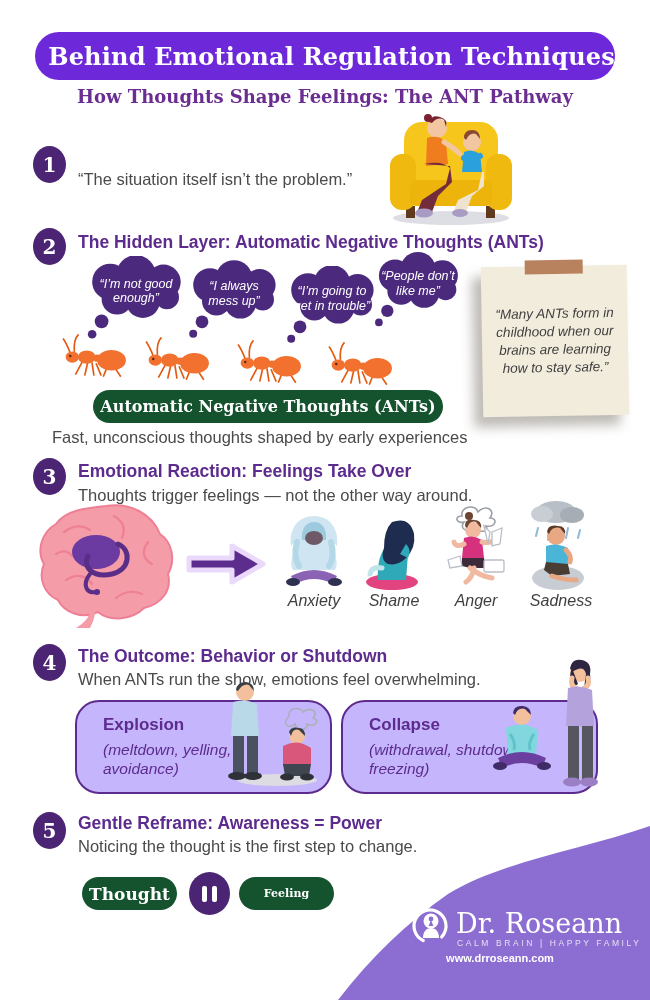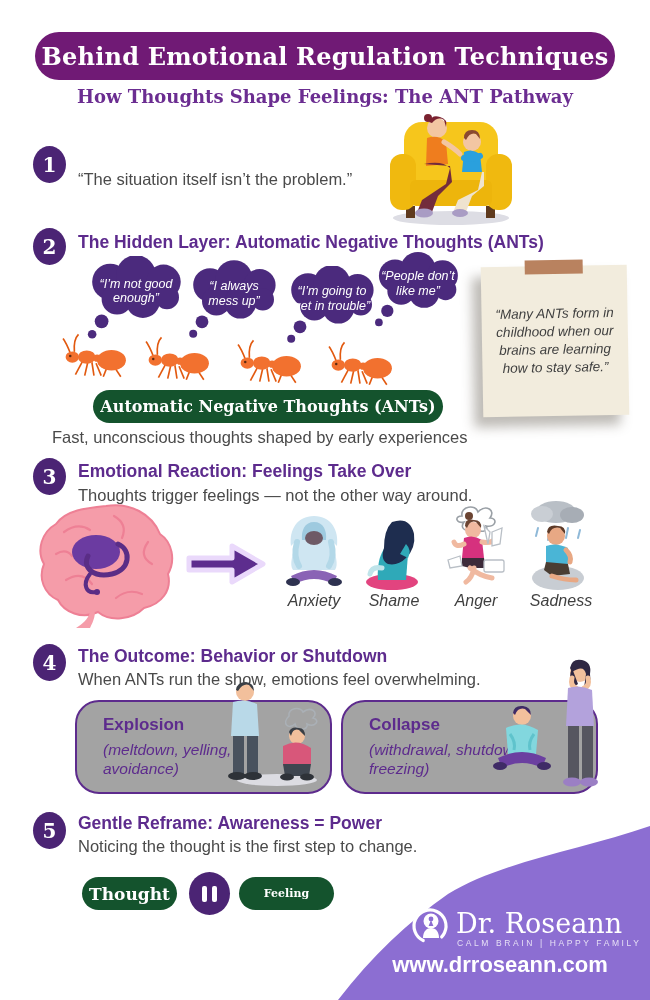--- a/index.html
+++ b/index.html
@@ -1,22 +1,22 @@
 <!DOCTYPE html>
 <html><head>
 <meta charset="utf-8">
 <style>
   html,body{margin:0;padding:0;background:#fff;}
   .canvas{position:relative;width:650px;height:1000px;background:#ffffff;overflow:hidden;
           font-family:"Liberation Sans", sans-serif;color:#4a4a4a;}
   .abs{position:absolute;}
 
   
-  .banner{left:35px;top:32px;width:580px;height:48px;background:#701a75;border-radius:26px;
-          display:flex;align-items:center;justify-content:center;}
+  .banner{left:35px;top:32px;width:580px;height:48px;background:#6d28d9;border-radius:26px;
+          display:flex;align-items:center;justify-content:flex-end;}
   .banner-text{font-family:"DejaVu Serif", serif;font-weight:bold;color:#ffffff;font-size:24px;letter-spacing:.2px;}
   .subtitle{left:0;top:86px;width:650px;text-align:center;font-family:"DejaVu Serif", serif;
             font-weight:bold;color:#6b2d91;font-size:18px;}
 
   
   .stepnum{width:33px;height:37px;border-radius:50%;background:#4b2474;color:#fff;
            font-family:"DejaVu Serif", serif;font-weight:bold;font-size:20px;
            display:flex;align-items:center;justify-content:center;}
   .steptitle{font-weight:bold;color:#5d2b8d;font-size:17.5px;}
   .stepbody{color:#4a4a4a;font-size:16.5px;}
@@ -34,33 +34,33 @@
   .sticky-text{padding:10px 12px;text-align:center;font-style:italic;color:#3f3f3f;font-size:13.5px;line-height:1.35;}
 
   .pill{background:#14532d;border-radius:17px;display:flex;align-items:center;justify-content:center;
         font-family:"DejaVu Serif", serif;font-weight:bold;color:#fff;}
   .ants-pill{left:93px;top:390px;width:350px;height:33px;font-size:16px;}
   .caption{left:52px;top:428px;width:560px;font-size:16.5px;color:#4a4a4a;}
 
   .emo-label{font-style:italic;font-size:16px;color:#3f3f3f;text-align:center;}
 
   
-  .outbox{border:2.5px solid #5d2b8d;border-radius:24px;background:#a3a3a3;}
+  .outbox{border:2.5px solid #5d2b8d;border-radius:24px;background:#c4b5fd;}
   .outtitle{font-weight:bold;color:#5d2b8d;font-size:17px;}
   .outdetail{font-style:italic;color:#5d2b8d;font-size:15.5px;line-height:1.25;}
 
   .pausecircle{left:189px;top:872px;width:41px;height:43px;border-radius:50%;background:#4b2474;
                display:flex;align-items:center;justify-content:center;gap:5px;}
   .pausebar{width:5px;height:16px;background:#fff;border-radius:2px;}
 
   
   .footer-blob{left:0;top:0;width:650px;height:1000px;pointer-events:none;}
   .brand{font-family:"DejaVu Serif", serif;color:#ffffff;font-size:27px;}
   .brand-tag{color:rgba(255,255,255,.78);font-size:8.5px;letter-spacing:2.6px;}
-  .brand-url{color:#ffffff;font-weight:bold;font-size:22px;}
+  .brand-url{color:#ffffff;font-weight:bold;font-size:11px;}
 </style>
 </head>
 <body>
 
 <div class="canvas">
 
   <div class="abs banner">
     <span class="banner-text">Behind Emotional Regulation Techniques</span>
   </div>
   <div class="abs subtitle">How Thoughts Shape Feelings: The ANT Pathway</div>

